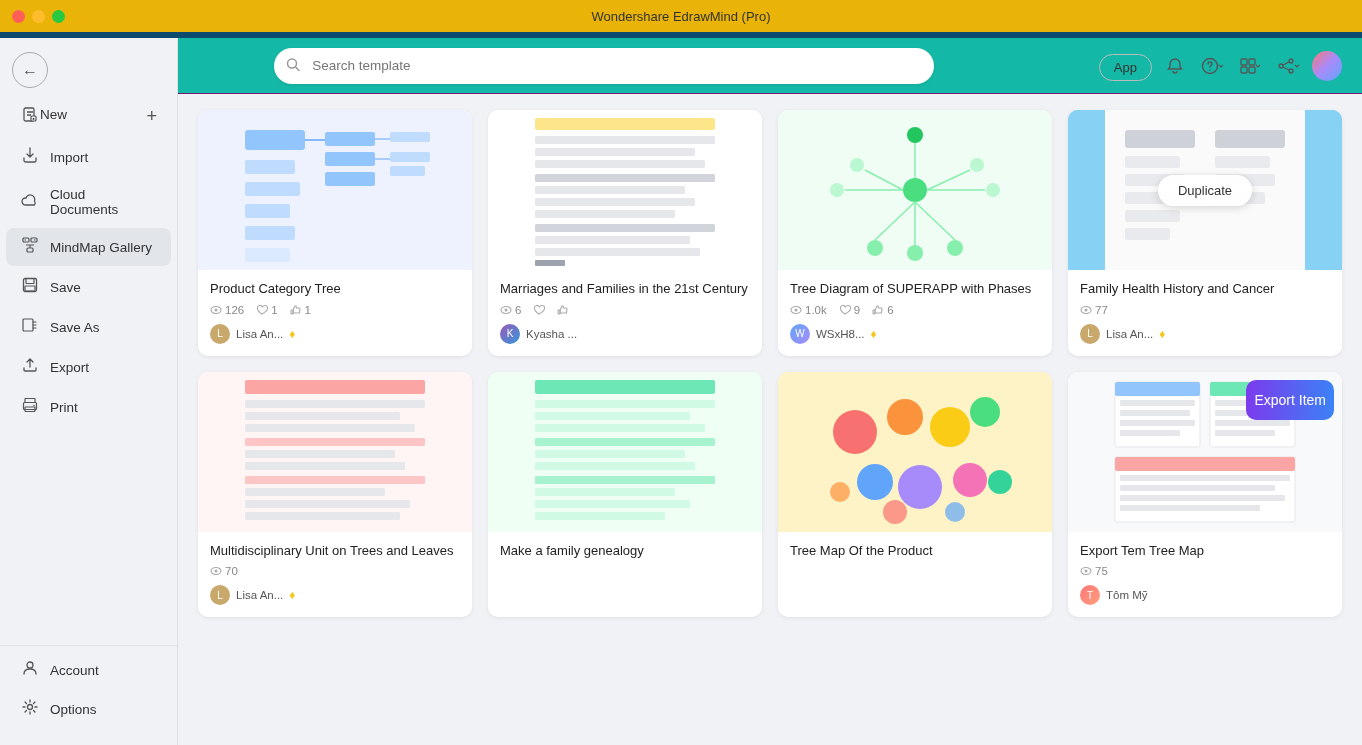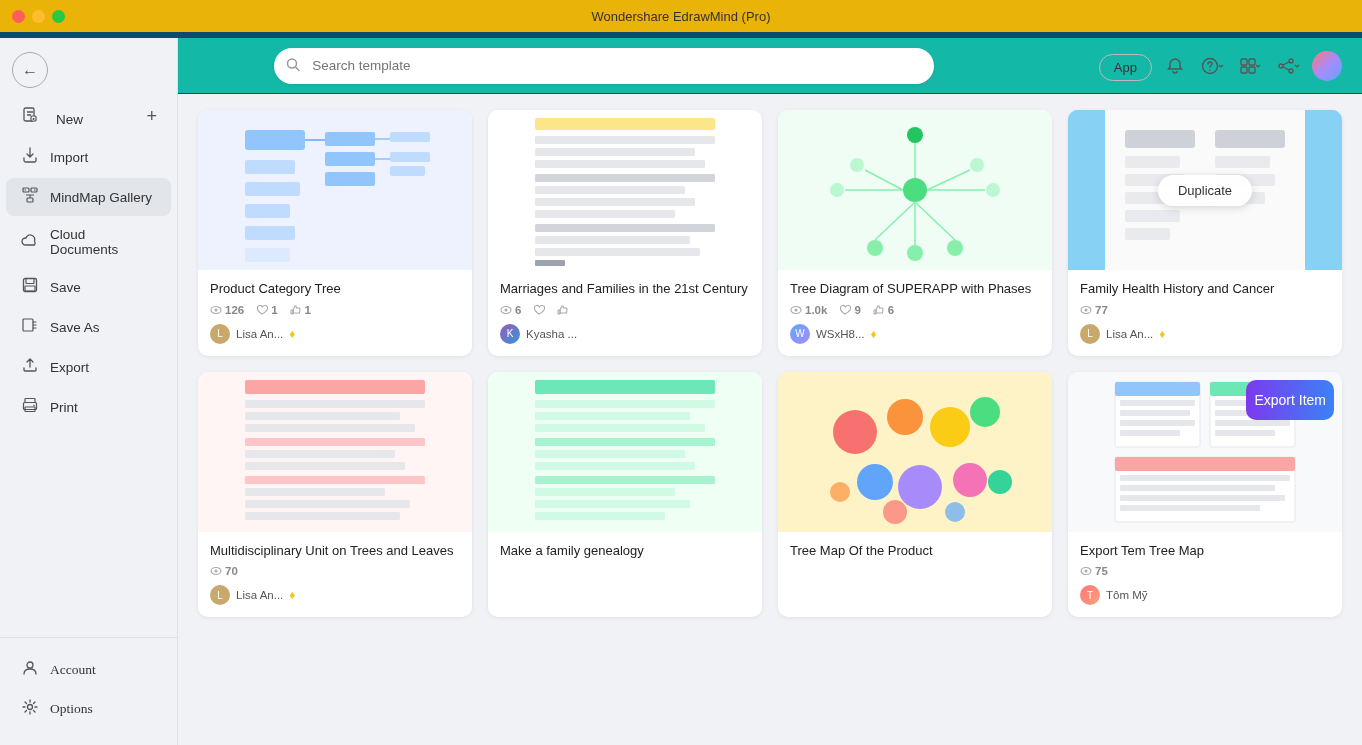--- a/index.html
+++ b/index.html
@@ -82,27 +82,26 @@
       padding: 9px 14px;
       cursor: pointer;
       border-radius: 8px;
       margin: 1px 6px;
       font-size: 13.5px;
       color: #333;
     }
     .sidebar-item.active { background: #e2e5ea; }
     .sidebar-item-icon { font-size: 16px; color: #555; width: 20px; text-align: center; }
     .sidebar-new { display: flex; align-items: center; justify-content: space-between; padding: 9px 14px; margin: 1px 6px; cursor: pointer; border-radius: 8px; }
-    .sidebar-new-left { display: flex; align-items: flex-end; gap: 16px; font-size: 13.5px; color: #333; }
+    .sidebar-new-left { display: flex; align-items: flex-start; gap: 0; font-size: 13.5px; color: #333; }
     .sidebar-new-plus { font-size: 18px; color: #555; }
     .sidebar-bottom {
-      padding: 12px 0 8px 0;
+      padding: 4px 0 8px 0;
       border-top: 1px solid #dde0e5;
       margin-top: 20px;
-      font-family: Liberation Serif, serif;
     }
 
     
     .content-area {
       flex: 1;
       display: flex;
       flex-direction: column;
       overflow: hidden;
     }
 
@@ -217,21 +216,20 @@
       line-height: 1.35;
       margin-bottom: 6px;
     }
     .card-stats {
       display: flex;
       align-items: center;
       gap: 12px;
       font-size: 11.5px;
       color: #888;
       margin-bottom: 8px;
-      font-weight: bold;
     }
     .stat-item { display: flex; align-items: center; gap: 3px; }
     .card-author {
       display: flex;
       align-items: center;
       gap: 6px;
       font-size: 11.5px;
       color: #555;
     }
     .author-avatar {
@@ -331,39 +329,39 @@
       <div class="sidebar-item">
         <span class="sidebar-item-icon">
           <svg width="16" height="16" viewBox="0 0 16 16" fill="none">
               <path d="M8 1v9M5 7l3 3 3-3" stroke="#555" stroke-width="1.3" stroke-linecap="round"></path>
               <path d="M2 11v2.5A1.5 1.5 0 003.5 15h9a1.5 1.5 0 001.5-1.5V11" stroke="#555" stroke-width="1.3" stroke-linecap="round"></path>
             </svg>
         </span>
         <span>Import</span>
       </div>
 
+      <div class="sidebar-item">
+        <span class="sidebar-item-icon">
+          <svg width="18" height="14" viewBox="0 0 18 14" fill="none">
+              <path d="M13.5 12H4.5a3.5 3.5 0 110-7c.16 0 .32.01.47.03A4.5 4.5 0 0113.5 8a3.5 3.5 0 010 4z" stroke="#555" stroke-width="1.3"></path>
+            </svg>
+        </span>
+        <span>Cloud Documents</span>
+      </div>
+
       <div class="sidebar-item active">
         <span class="sidebar-item-icon">
           <svg width="16" height="16" viewBox="0 0 16 16" fill="none">
               <rect x="1" y="1" width="6" height="4" rx="1" stroke="#555" stroke-width="1.2"></rect>
               <rect x="9" y="1" width="6" height="4" rx="1" stroke="#555" stroke-width="1.2"></rect>
               <rect x="5" y="11" width="6" height="4" rx="1" stroke="#555" stroke-width="1.2"></rect>
               <path d="M4 3H2.5M13.5 3H12M8 11V8M8 8H4M8 8h4" stroke="#555" stroke-width="1.1"></path>
             </svg>
         </span>
         <span>MindMap Gallery</span>
-      </div>
-
-      <div class="sidebar-item">
-        <span class="sidebar-item-icon">
-          <svg width="18" height="14" viewBox="0 0 18 14" fill="none">
-              <path d="M13.5 12H4.5a3.5 3.5 0 110-7c.16 0 .32.01.47.03A4.5 4.5 0 0113.5 8a3.5 3.5 0 010 4z" stroke="#555" stroke-width="1.3"></path>
-            </svg>
-        </span>
-        <span>Cloud Documents</span>
       </div>
 
       <div class="sidebar-item">
         <span class="sidebar-item-icon">
           <svg width="16" height="16" viewBox="0 0 16 16" fill="none">
               <rect x="1.5" y="1.5" width="13" height="13" rx="1.5" stroke="#555" stroke-width="1.3"></rect>
               <rect x="4" y="1.5" width="8" height="5" rx="0.5" stroke="#555" stroke-width="1.2"></rect>
               <rect x="3" y="9" width="10" height="5" rx="0.5" stroke="#555" stroke-width="1.2"></rect>
             </svg>
         </span>

